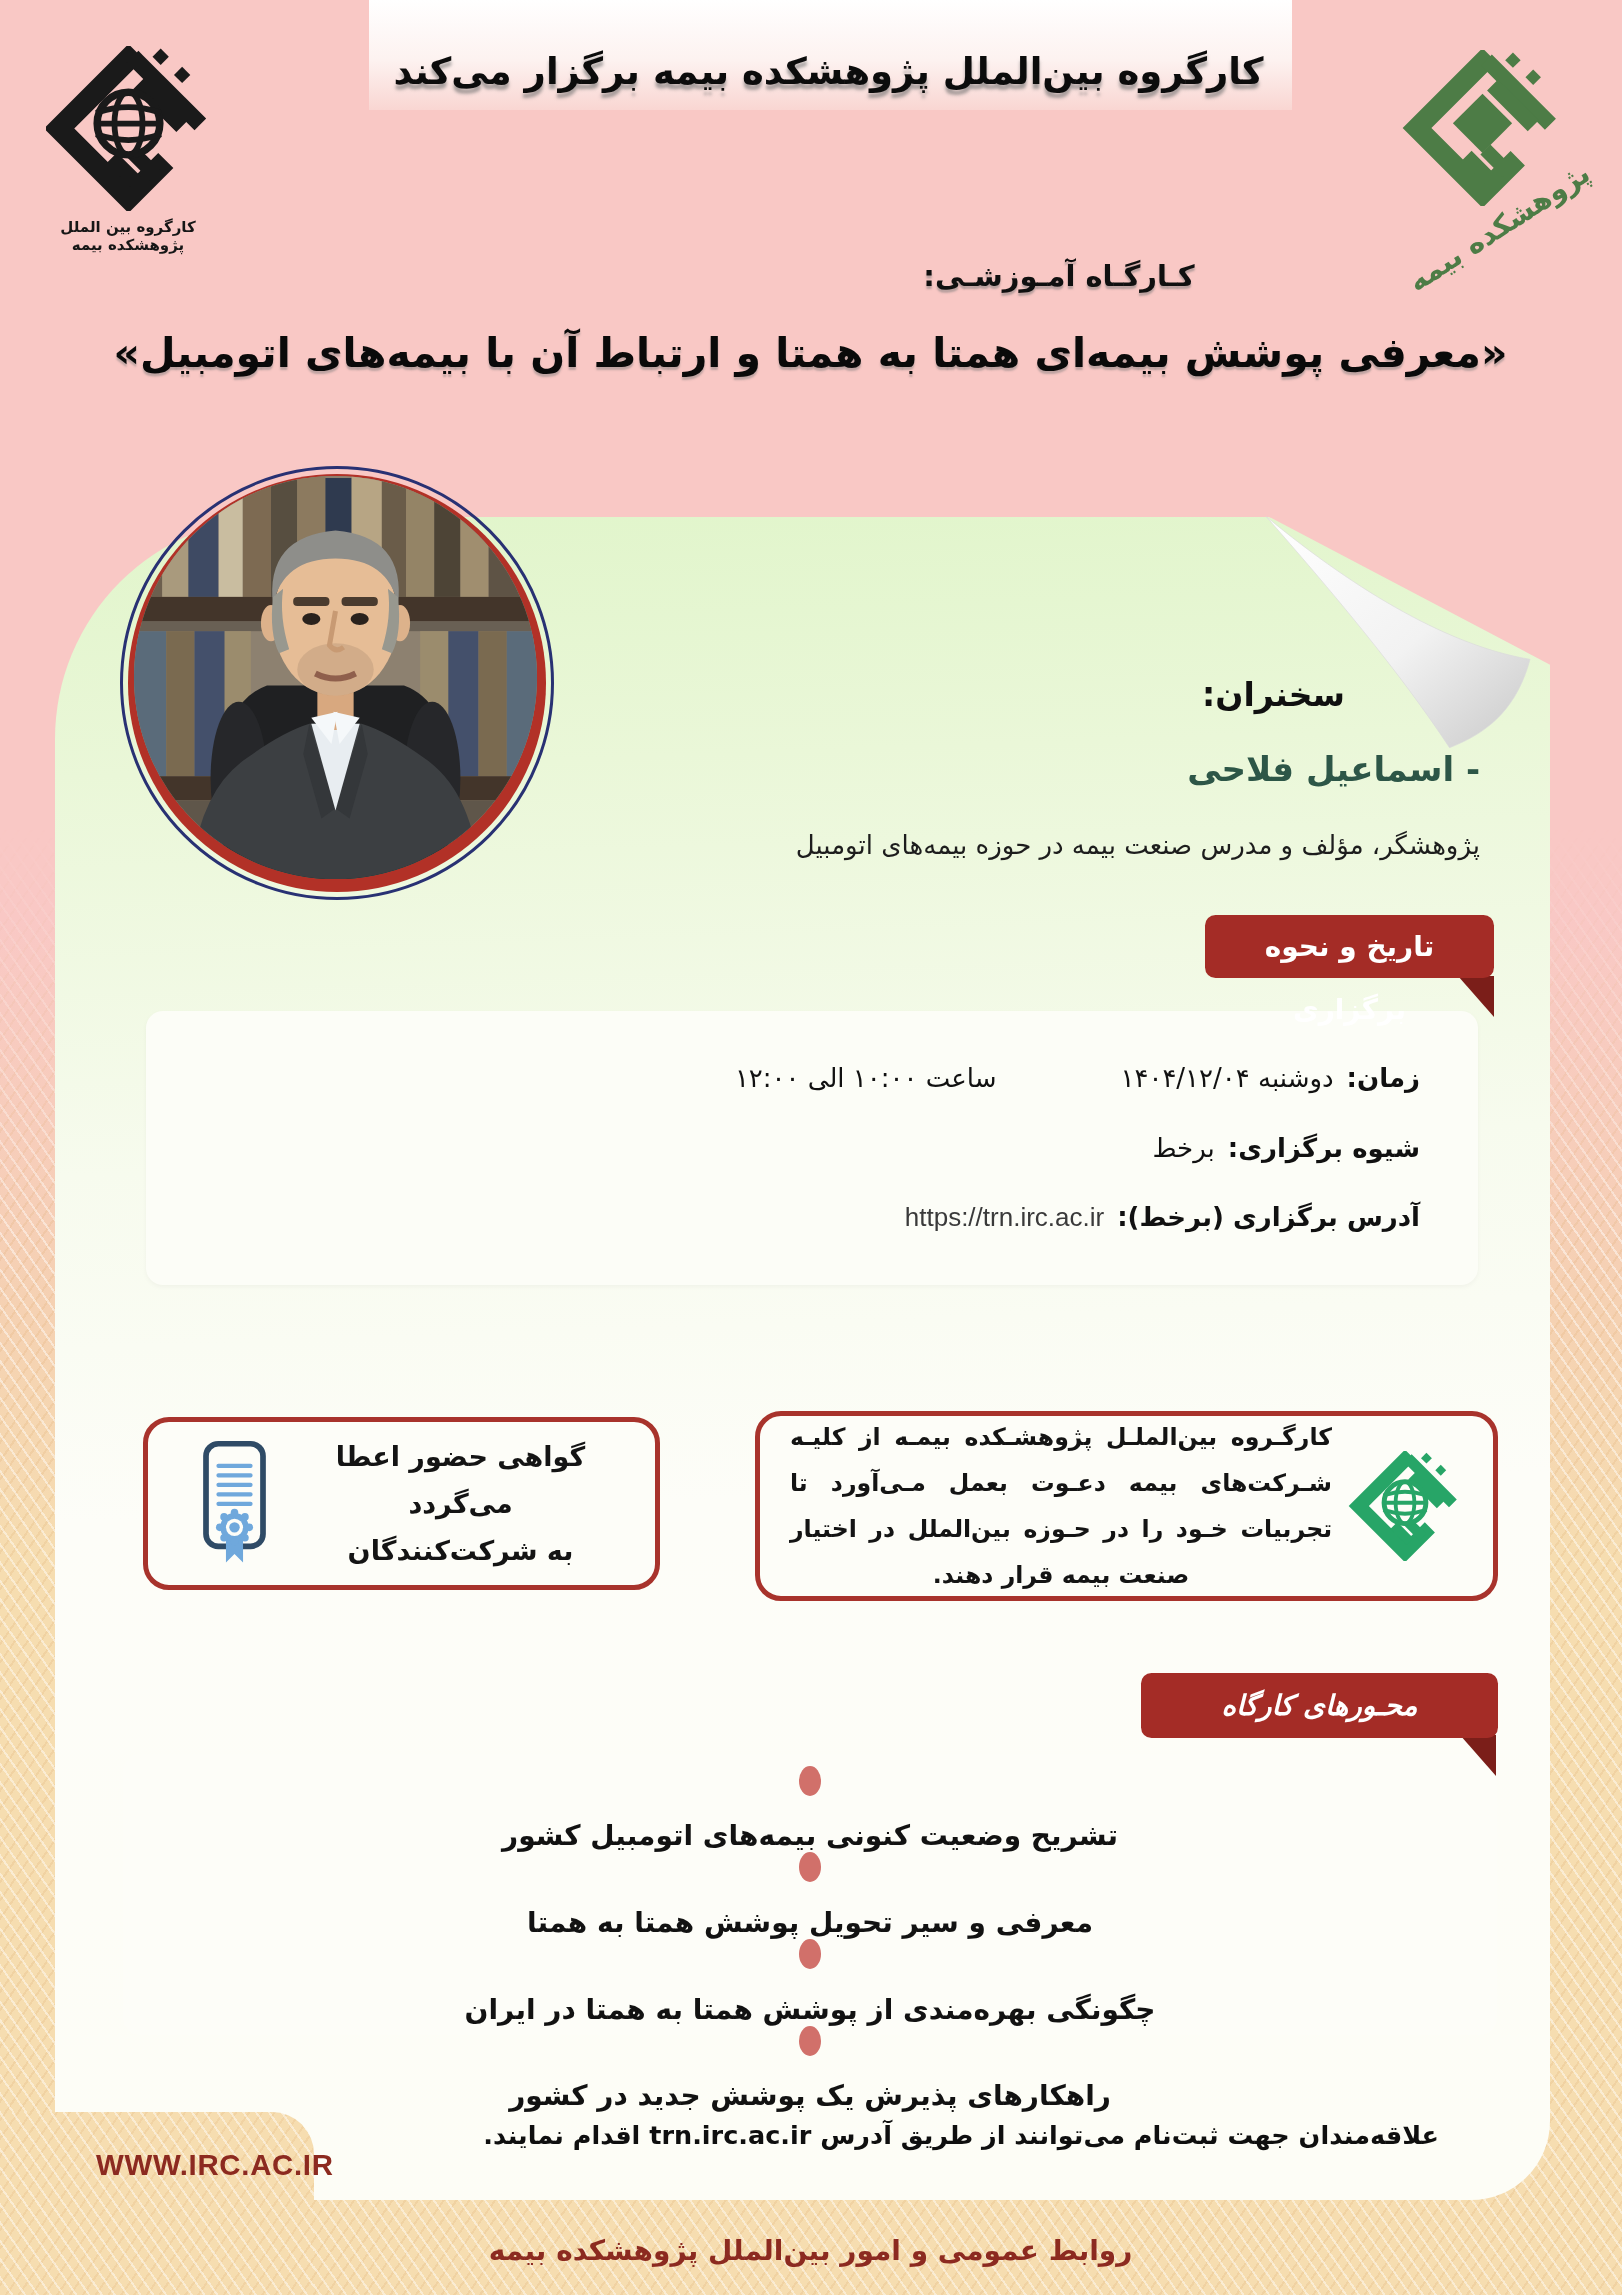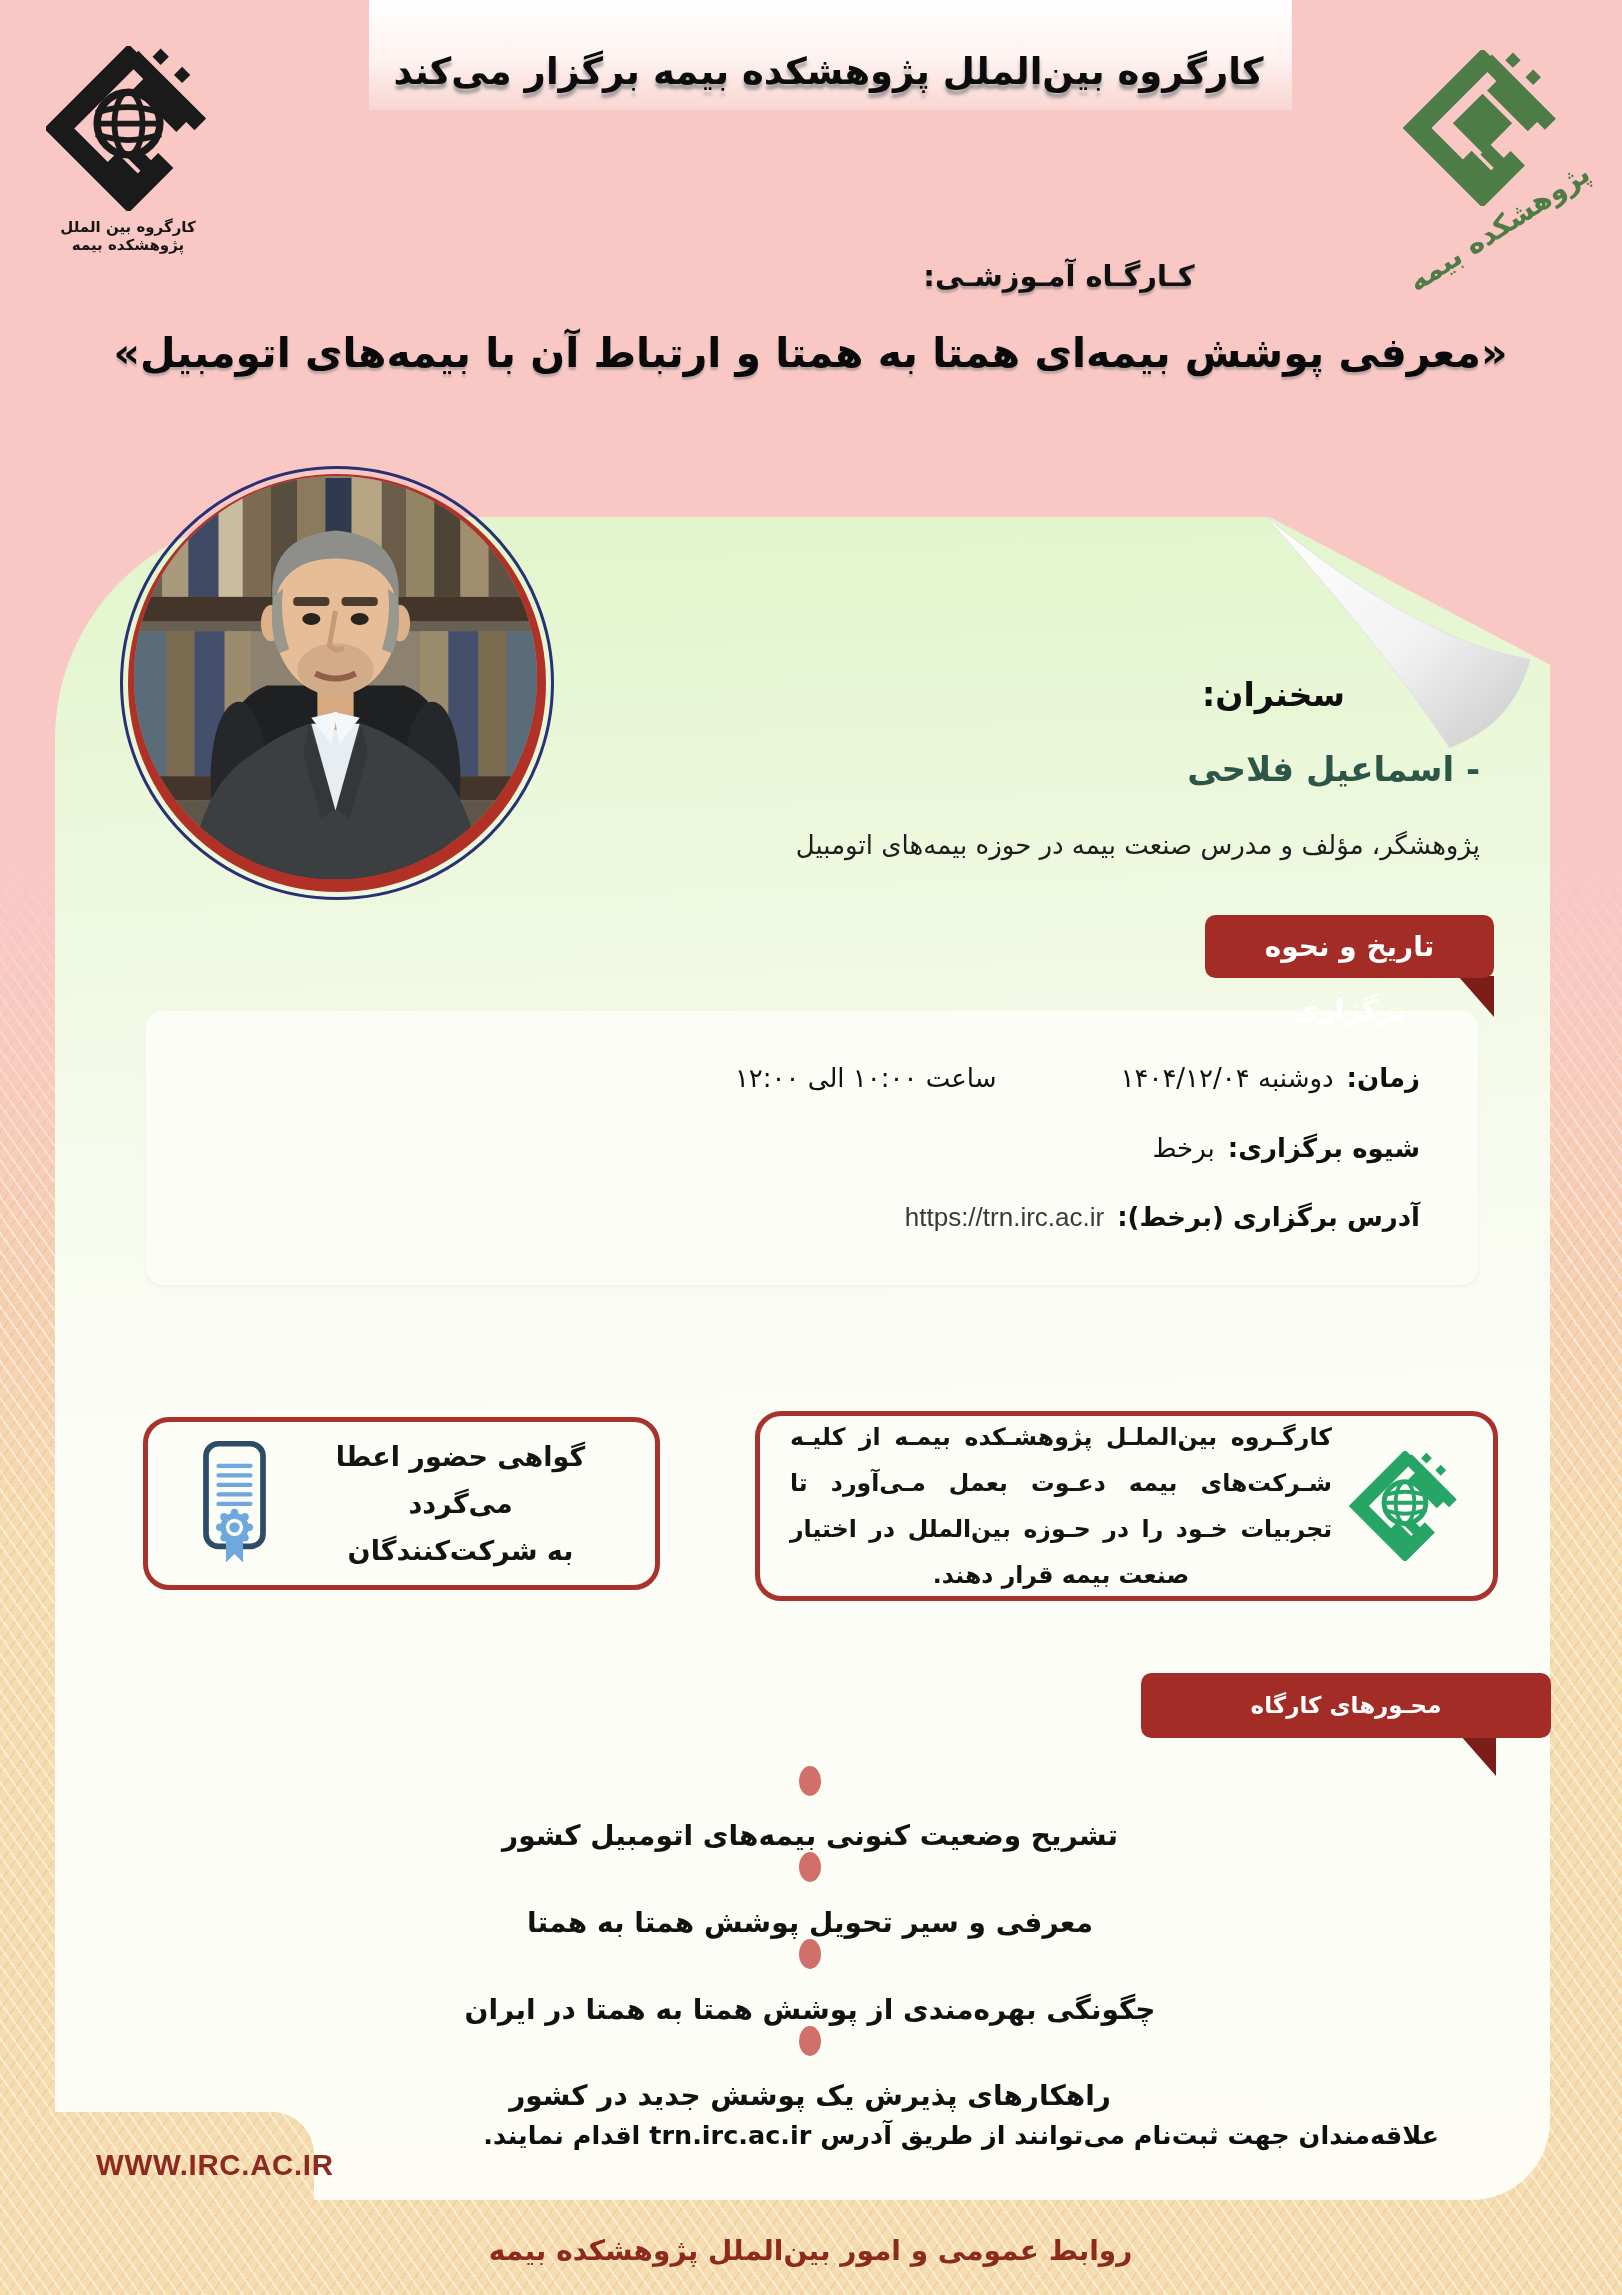--- a/index.html
+++ b/index.html
@@ -48,21 +48,21 @@
     overflow:hidden;background:#8d8170;}
   .photo svg{width:100%;height:100%;display:block;}
   
   .speaker-label{position:absolute;right:277px;top:675px;z-index:5;font-size:33px;font-weight:bold;color:#101010;}
   .speaker-name{position:absolute;right:142px;top:749px;z-index:5;font-size:34px;font-weight:bold;color:#2d5647;}
   .speaker-bio{position:absolute;right:142px;top:830px;z-index:5;font-size:26px;color:#1d1d1d;}
   
   .banner{position:absolute;z-index:6;background:#a42c26;color:#ffffff;font-weight:bold;
     text-align:center;border-radius:10.5px;}
   .banner-schedule{left:1206px;top:915px;width:289px;height:63px;line-height:63px;font-size:28px;}
-  .banner-topics{left:1142px;top:1673px;width:410px;height:65px;line-height:65px;font-size:23px;}
+  .banner-topics{left:1142px;top:1673px;width:357px;height:65px;line-height:65px;font-size:28px;font-style:italic;}
   .fold{position:absolute;width:0;height:0;z-index:5;
     border-left:36px solid transparent;border-top:41px solid #7b1e19;}
   .fold-schedule{left:1459px;top:976px;}
   .fold-topics{left:1461px;top:1735px;}
   
   .info-box{position:absolute;left:147px;top:1011px;width:1332px;height:274px;z-index:4;
     background:#fcfdf7;border-radius:17px;display:flex;flex-direction:column;
     justify-content:space-evenly;padding:13px 58px;direction:rtl;box-shadow:0 2px 5.2px rgba(0,0,0,.04);}
   .info-row{font-size:26px;color:#111;display:flex;gap:13px;align-items:baseline;}
   .info-label{font-weight:bold;white-space:nowrap;}

